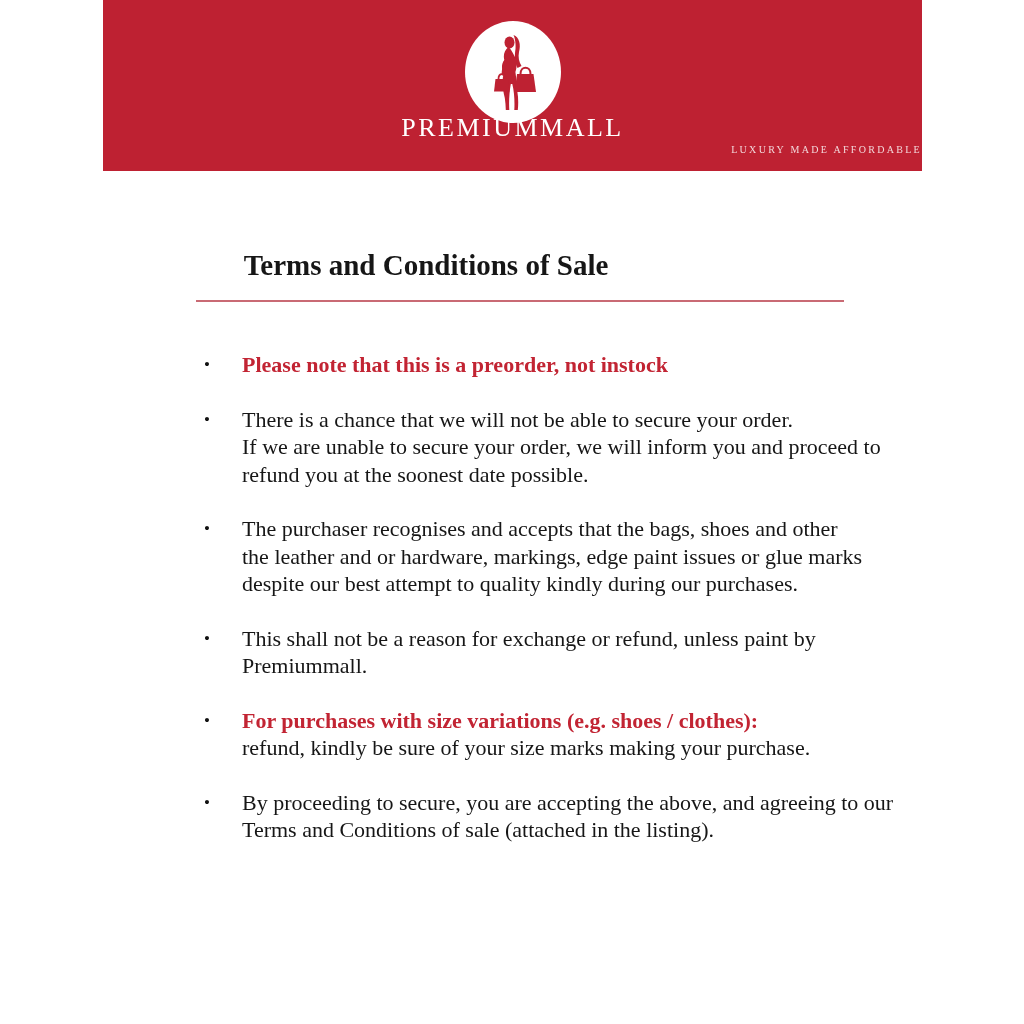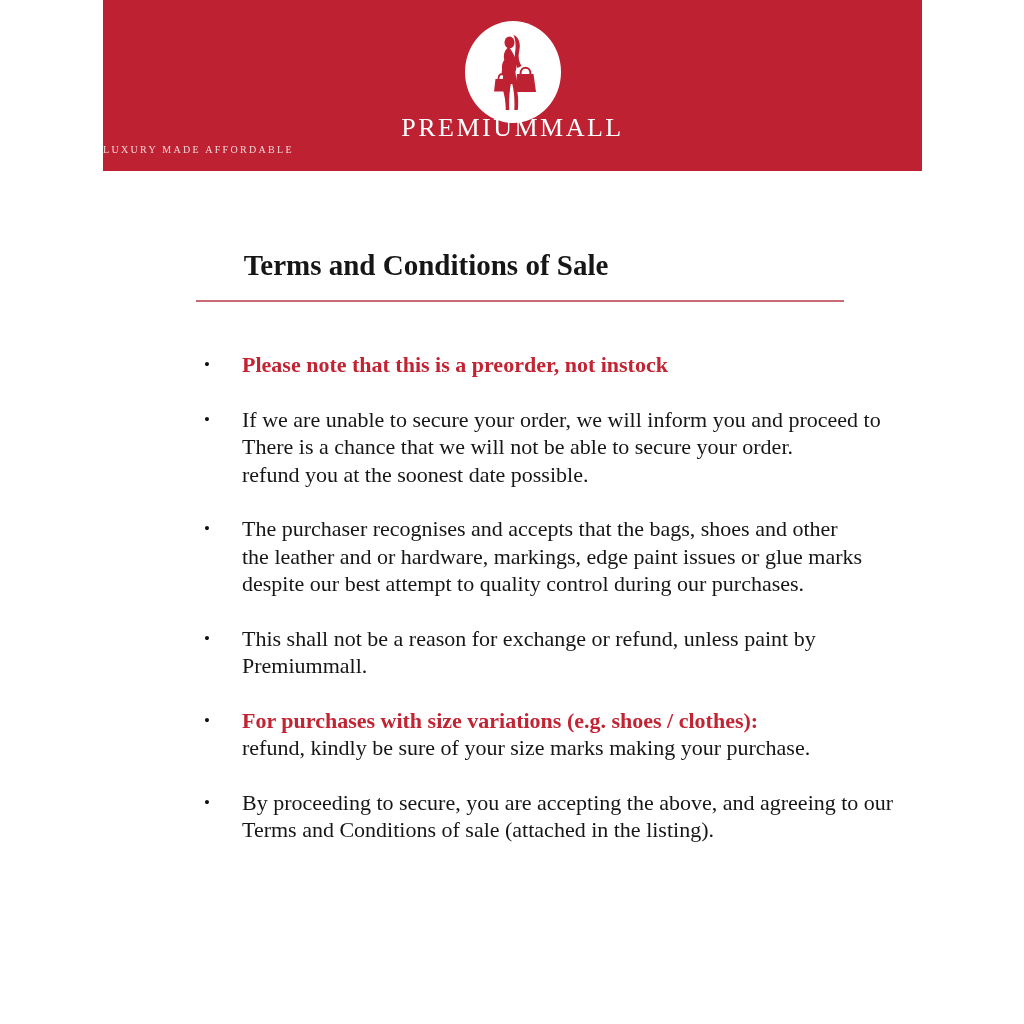--- a/index.html
+++ b/index.html
@@ -34,21 +34,21 @@
   .brand{
     position:absolute;left:0;top:114px;width:100%;
     text-align:center;
     color:#ffffff;
     font-size:26px;line-height:28px;
     letter-spacing:2.5px;
     font-weight:400;
   }
   .tagline{
     position:absolute;left:0;top:144px;width:100%;
-    text-align:left;
+    text-align:right;
     color:#f3d7da;
     font-size:10px;line-height:12px;
     letter-spacing:2.3px;
     font-variant:small-caps;
     font-weight:400;
   }
 
   
   .doc-title{
     position:absolute;left:0;top:248px;width:852px;
@@ -132,31 +132,31 @@
   <ul class="terms-list">
       <li class="term-item">
         <span class="bullet-dot">•</span>
         <div class="term-lines">
           <div class="term-line red">Please note that this is a preorder, not instock</div>
         </div>
       </li>
       <li class="term-item">
         <span class="bullet-dot">•</span>
         <div class="term-lines">
+          <div class="term-line black">There is a chance that we will not be able to secure your order.</div>
           <div class="term-line black">If we are unable to secure your order, we will inform you and proceed to</div>
-          <div class="term-line black">There is a chance that we will not be able to secure your order.</div>
           <div class="term-line black">refund you at the soonest date possible.</div>
         </div>
       </li>
       <li class="term-item">
         <span class="bullet-dot">•</span>
         <div class="term-lines">
           <div class="term-line black">The purchaser recognises and accepts that the bags, shoes and other</div>
           <div class="term-line black">the leather and or hardware, markings, edge paint issues or glue marks</div>
-          <div class="term-line black">despite our best attempt to quality control during our purchases.</div>
+          <div class="term-line black">despite our best attempt to quality kindly during our purchases.</div>
         </div>
       </li>
       <li class="term-item">
         <span class="bullet-dot">•</span>
         <div class="term-lines">
           <div class="term-line black">This shall not be a reason for exchange or refund, unless paint by</div>
           <div class="term-line black">Premiummall.</div>
         </div>
       </li>
       <li class="term-item">

